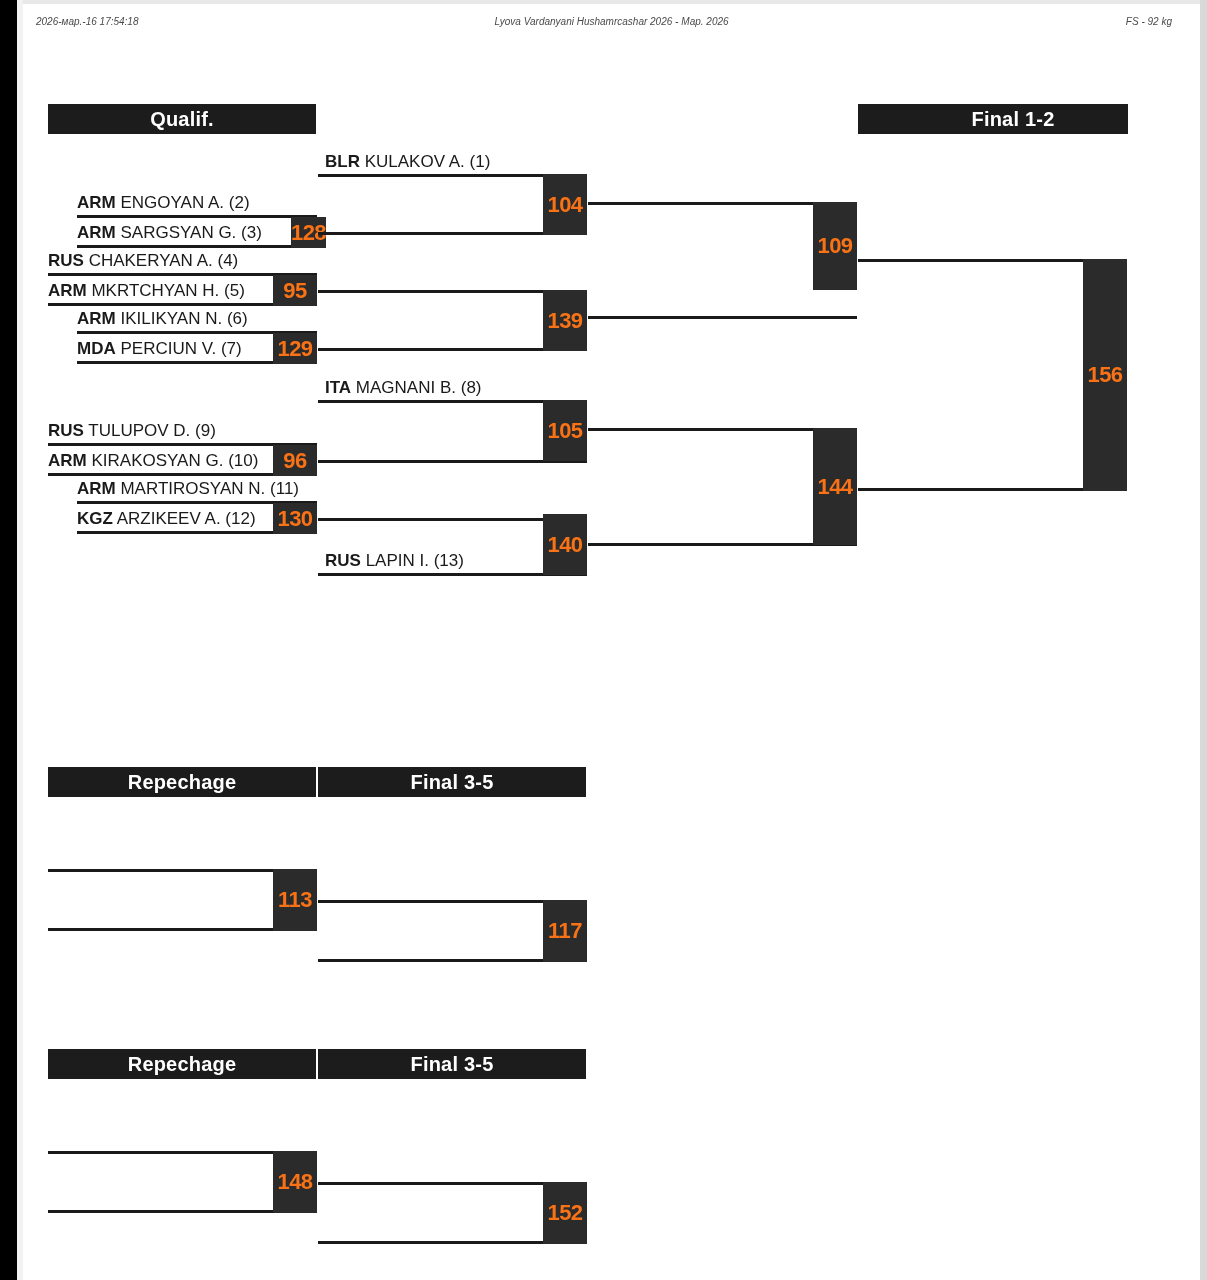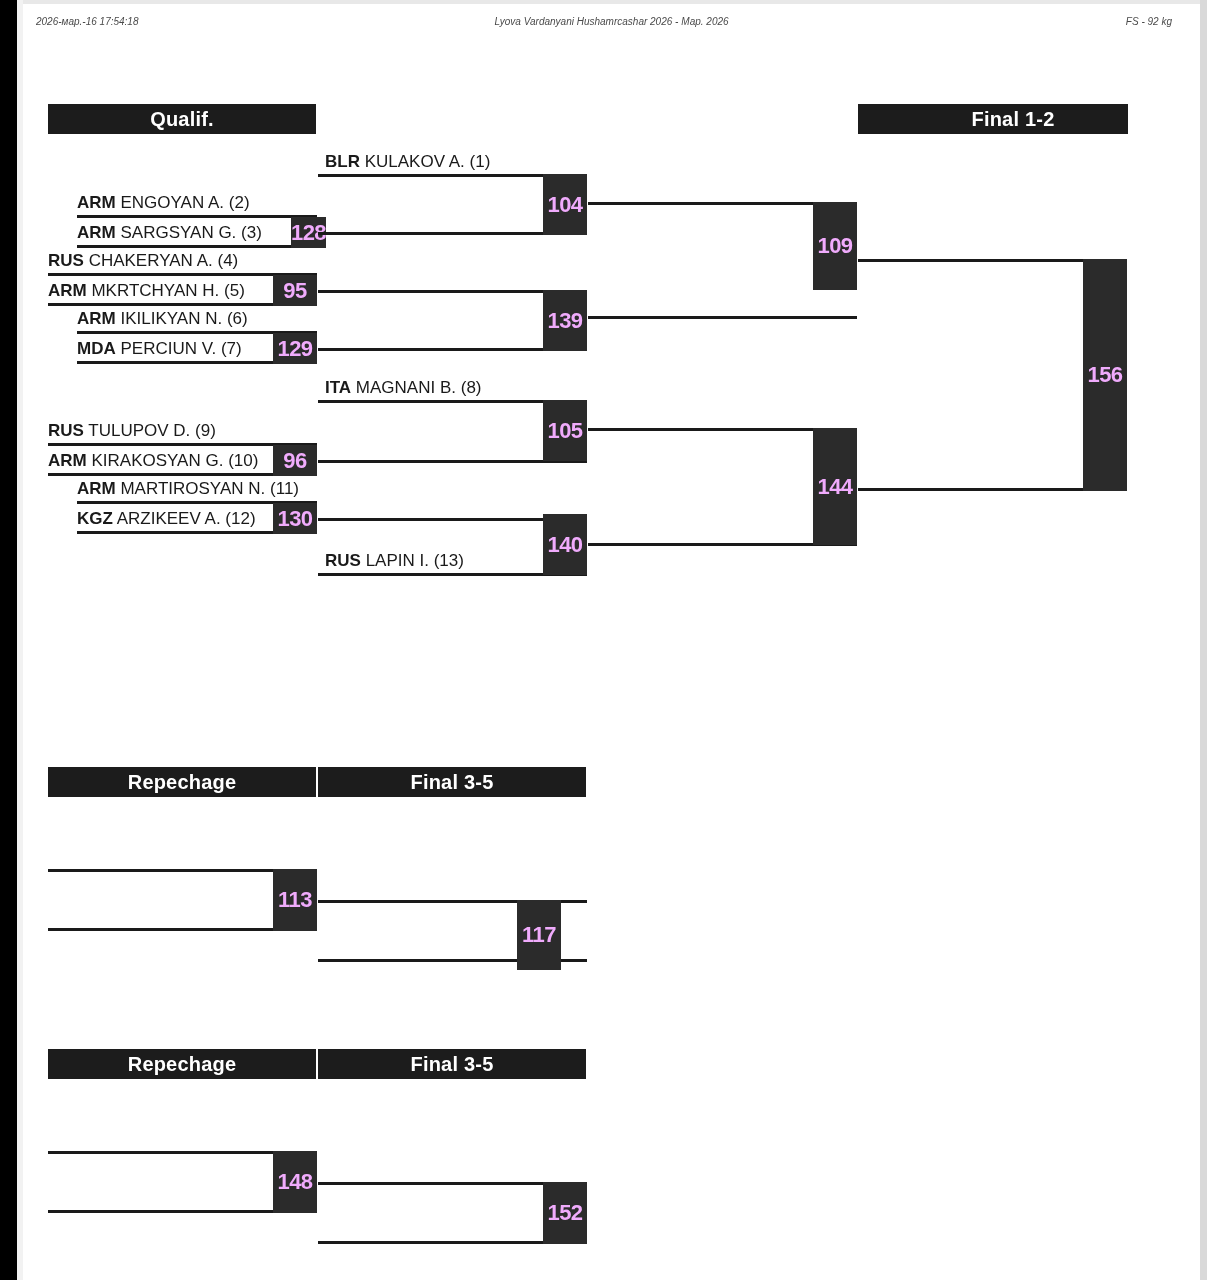--- a/index.html
+++ b/index.html
@@ -63,21 +63,21 @@
 
   
   .hline {
     position: absolute;
     background: #1a1a1a;
     height: 3px;
   }
   .score-box {
     position: absolute;
     background: #2b2b2b;
-    color: #f0abfc;
+    color: #f97316;
     font-weight: bold;
     font-size: 22px;
     display: flex;
     align-items: center;
     justify-content: center;
     letter-spacing: -0.5px;
   }
   .wrestler {
     position: absolute;
     font-size: 17px;
@@ -221,21 +221,21 @@
 
   <div class="round-bar" style="left:48px;  top:767px; width:268px;">Repechage</div>
   <div class="round-bar" style="left:318px; top:767px; width:268px;">Final 3-5</div>
 
   <div class="hline" style="left:48px; top:869px; width:269px;"></div>
   <div class="hline" style="left:48px; top:928px; width:269px;"></div>
   <div class="score-box" style="left:273px; top:869px; width:44px; height:62px;">113</div>
 
   <div class="hline" style="left:318px; top:900px; width:269px;"></div>
   <div class="hline" style="left:318px; top:959px; width:269px;"></div>
-  <div class="score-box" style="left:517px; top:900px; width:44px; height:70px;">117</div>
+  <div class="score-box" style="left:543px; top:900px; width:44px; height:62px;">117</div>
 
   <div class="round-bar" style="left:48px;  top:1049px; width:268px;">Repechage</div>
   <div class="round-bar" style="left:318px; top:1049px; width:268px;">Final 3-5</div>
 
   <div class="hline" style="left:48px; top:1151px; width:269px;"></div>
   <div class="hline" style="left:48px; top:1210px; width:269px;"></div>
   <div class="score-box" style="left:273px; top:1151px; width:44px; height:62px;">148</div>
 
   <div class="hline" style="left:318px; top:1182px; width:269px;"></div>
   <div class="hline" style="left:318px; top:1241px; width:269px;"></div>

